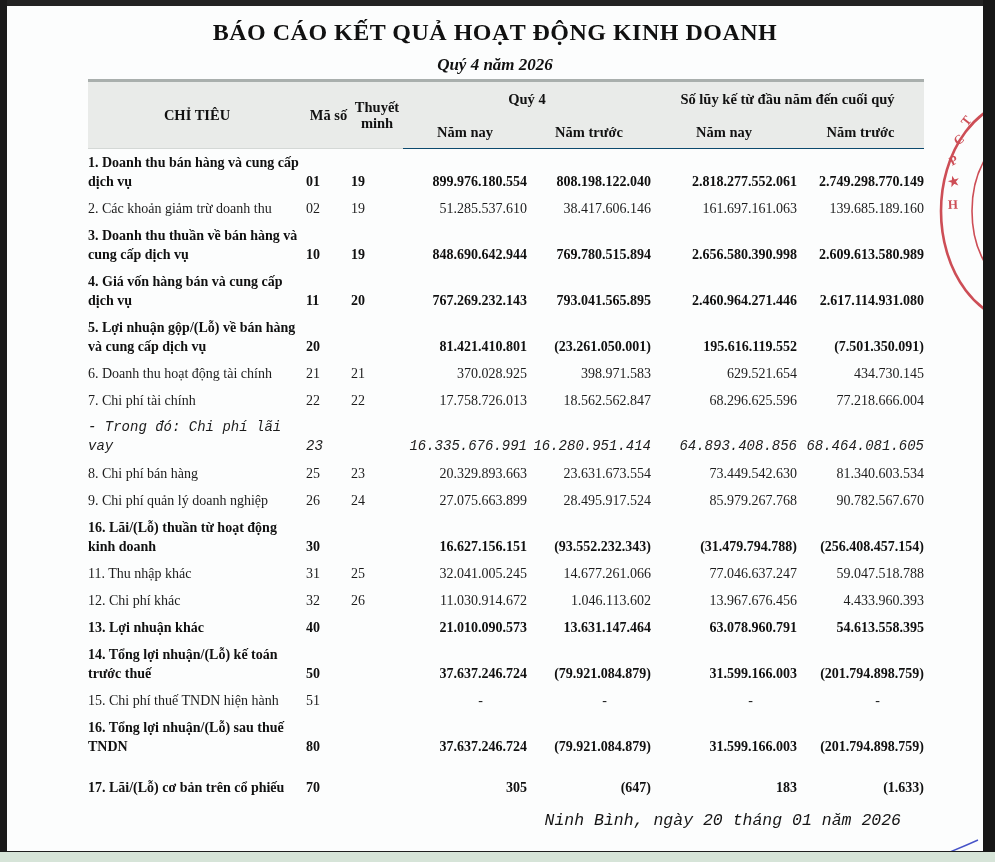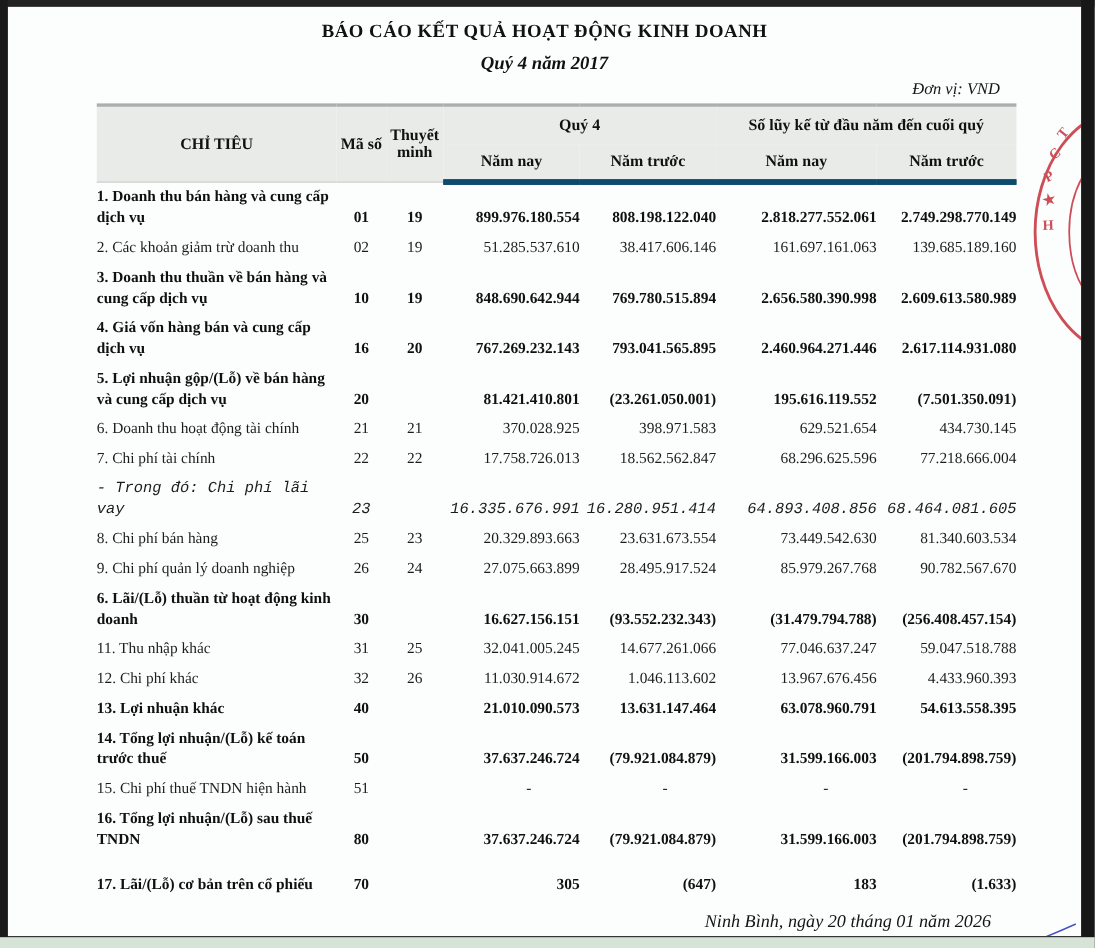--- a/index.html
+++ b/index.html
@@ -15,75 +15,74 @@
   }
   .edge-strip-bottom{
     position:absolute;left:0;bottom:0;width:995px;height:10px;
     background:#d6e4d8;z-index:30;
   }
   .bar-right{position:absolute;top:0;right:0;width:12px;height:852px;background:#171717;z-index:20;}
   .bar-top{position:absolute;top:0;left:0;width:995px;height:6px;background:#232323;z-index:20;}
   .bar-left{position:absolute;top:0;left:0;width:7px;height:852px;background:#1a1a1a;z-index:20;}
 
   .doc-title{
-    margin-top:13px;text-align:center;font-weight:bold;font-size:17px;
+    margin-top:13px;text-align:center;font-weight:bold;font-size:24px;
     letter-spacing:.5px;color:#111;
   }
   .doc-subtitle{
     margin-top:9px;text-align:center;font-weight:bold;font-style:italic;font-size:17px;color:#111;
   }
   .unit-label{
     margin-top:5px;text-align:right;padding-right:74px;font-style:italic;font-size:15px;color:#151515;
   }
 
   table.report{
     border-collapse:collapse;table-layout:fixed;width:836px;margin:4px 0 0 81px;
   }
   col.c-label{width:218px;} col.c-code{width:45px;} col.c-note{width:52px;}
   col.c-n1{width:124px;} col.c-n2{width:124px;} col.c-n3{width:146px;} col.c-n4{width:127px;}
 
   thead th{
     background:#e9ebe9;font-weight:bold;font-size:14.5px;padding:2px 2px;
     vertical-align:middle;text-align:center;color:#111;
   }
   thead tr.gr1 th{border-top:3px solid #a9afad;height:30px;vertical-align:middle;}
-  thead tr.gr2 th{height:28px;border-bottom:5px solid #0c4a6e;}
+  thead tr.gr2 th{height:28px;border-bottom:1px solid #0c4a6e;}
   thead th.rowspan{border-bottom:1px solid #d4d8d6;}
   thead th.note-h{line-height:16px;}
 
   tbody td{
     font-size:14px;line-height:19px;padding:4px 0;vertical-align:bottom;color:#1c1c1c;
   }
   td.label{padding-right:4px;}
-  td.code,td.note{text-align:center;}
+  td.code,td.note{}
   td.num{text-align:right;}
   td.num.dash{padding-right:44px;}
   tr.b td{font-weight:bold;color:#101010;}
   tr.i td{font-style:italic;font-family:Liberation Mono, monospace;}
   tr.first td{margin-top:24px;}
   tr.last td{padding-top:18px;}
 
   .date-line{
     margin-top:10px;text-align:right;padding-right:82px;
-    font-style:italic;font-size:16.5px;color:#151515;
+    font-style:italic;font-size:16.5px;color:#151515;font-family:Liberation Mono, monospace;
   }
 
   .stamp{position:absolute;top:86px;right:0;width:60px;height:235px;z-index:5;opacity:.85;}
   .stamp ellipse{fill:none;stroke:#c5303a;}
   .stamp text{fill:#c5303a;font-family:"Liberation Serif",serif;font-weight:bold;font-size:13px;}
   .signature{position:absolute;top:831px;right:2px;width:52px;height:24px;z-index:6;}
 </style>
 </head>
 <body>
 
 <div class="page">
 
   <div class="doc-title">BÁO CÁO KẾT QUẢ HOẠT ĐỘNG KINH DOANH</div>
-  <div class="doc-subtitle">Quý 4 năm 2017</div>
-  <div class="unit-label">Đơn vị: VND</div>
+  <div class="doc-subtitle">Quý 4 năm 2026</div>
 
   <table class="report">
     <colgroup>
       <col class="c-label">
         <col class="c-code">
         <col class="c-note">
       <col class="c-n1">
         <col class="c-n2">
         <col class="c-n3">
         <col class="c-n4">
@@ -126,21 +125,21 @@
     <td class="label">3. Doanh thu thuần về bán hàng và cung cấp dịch vụ</td>
     <td class="code">10</td>
     <td class="note">19</td>
     <td class="num">848.690.642.944</td>
     <td class="num">769.780.515.894</td>
     <td class="num">2.656.580.390.998</td>
     <td class="num">2.609.613.580.989</td>
   </tr>
         <tr class="b">
     <td class="label">4. Giá vốn hàng bán và cung cấp dịch vụ</td>
-    <td class="code">16</td>
+    <td class="code">11</td>
     <td class="note">20</td>
     <td class="num">767.269.232.143</td>
     <td class="num">793.041.565.895</td>
     <td class="num">2.460.964.271.446</td>
     <td class="num">2.617.114.931.080</td>
   </tr>
         <tr class="b">
     <td class="label">5. Lợi nhuận gộp/(Lỗ) về bán hàng và cung cấp dịch vụ</td>
     <td class="code">20</td>
     <td class="note"></td>
@@ -188,21 +187,21 @@
         <tr>
     <td class="label">9. Chi phí quản lý doanh nghiệp</td>
     <td class="code">26</td>
     <td class="note">24</td>
     <td class="num">27.075.663.899</td>
     <td class="num">28.495.917.524</td>
     <td class="num">85.979.267.768</td>
     <td class="num">90.782.567.670</td>
   </tr>
         <tr class="b">
-    <td class="label">6. Lãi/(Lỗ) thuần từ hoạt động kinh doanh</td>
+    <td class="label">16. Lãi/(Lỗ) thuần từ hoạt động kinh doanh</td>
     <td class="code">30</td>
     <td class="note"></td>
     <td class="num">16.627.156.151</td>
     <td class="num">(93.552.232.343)</td>
     <td class="num">(31.479.794.788)</td>
     <td class="num">(256.408.457.154)</td>
   </tr>
         <tr>
     <td class="label">11. Thu nhập khác</td>
     <td class="code">31</td>

